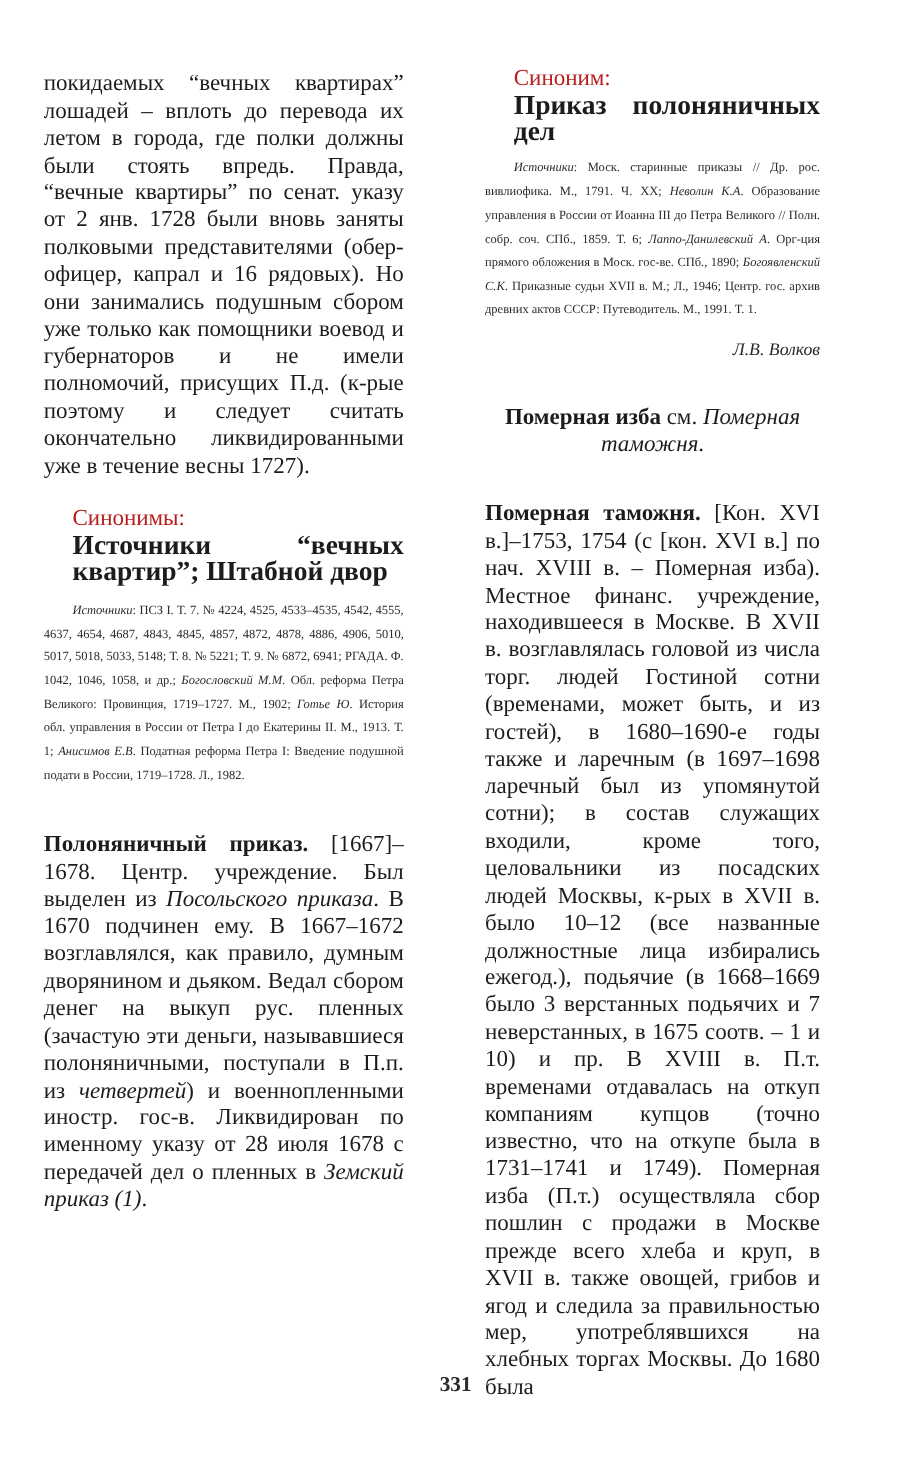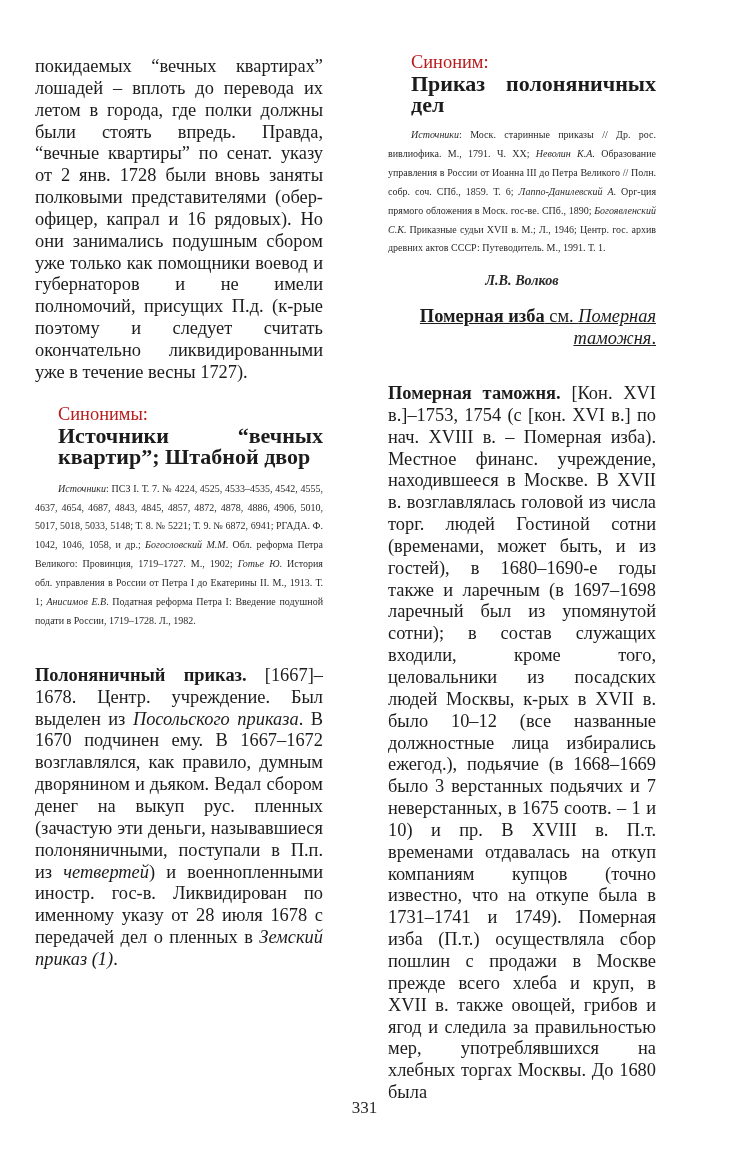--- a/index.html
+++ b/index.html
@@ -5,25 +5,25 @@
   html, body { margin: 0; padding: 0; background: #ffffff; }
   body { width: 729px; height: 1170px; position: relative; overflow: hidden;
          font-family: "Liberation Serif", "DejaVu Serif", serif; color: #1c1c1c; }
   .col { position: absolute; top: 16px; }
   .col-left { left: 35px; width: 288px; }
   .col-right { left: 388px; width: 268px; }
   .body-text { font-size: 18.4px; line-height: 21.85px; text-align: justify; margin: 0; }
   .syn-label { font-size: 18.4px; line-height: 21px; margin: 0; padding-left: 23px; color: #b91c1c; }
   .syn-value { font-size: 22px; line-height: 21px; font-weight: bold; margin: 0; padding-left: 23px; text-align: justify; }
   .sources { font-size: 10px; line-height: 18.9px; text-align: justify; margin: 0; text-indent: 23px; color: #2a2a2a; }
-  .author { font-size: 14.2px; font-style: italic; text-align: center; margin: 0; color: #2a2a2a; font-weight: bold; }
+  .author { font-size: 14.2px; font-style: italic; text-align: right; margin: 0; color: #2a2a2a; }
   .head { font-weight: bold; }
   i, .it { font-style: italic; }
   .page-num { position: absolute; top: 1098px; left: 0; width: 729px; text-align: center;
-              font-size: 17px; color: #2a2a2a; }
+              font-size: 17px; color: #2a2a2a; font-weight: bold; }
 </style>
 </head>
 <body>
 
 <div class="col col-left">
   <p class="body-text" style="margin-top:40px;">покидаемых “вечных квартирах” лошадей – вплоть до перевода их летом в города, где полки должны были стоять впредь. Правда, “вечные квартиры” по сенат. указу от 2 янв. 1728 были вновь заняты полковыми представителями (обер-офицер, капрал и 16 рядовых). Но они занимались подушным сбором уже только как помощники воевод и губернаторов и не имели полномочий, присущих П.д. (к-рые поэтому и следует считать окончательно ликвидированными уже в течение весны 1727).</p>
 
   <div style="margin-top:20px;">
     <p class="syn-label">Синонимы:</p>
     <p class="syn-value">Источники “вечных квартир”; Штабной двор</p>
@@ -44,21 +44,21 @@
     <p class="syn-label">Синоним:</p>
     <p class="syn-value">Приказ полоняничных дел</p>
   </div>
 
   <p class="sources" style="margin-top:11px;">
     <span class="it">Источники</span><span><span>: Моск. старинные приказы // Др. рос. вивлиофика. М., 1791. Ч. XX; </span><span class="it">Неволин К.А</span><span>. Образование управления в России от Иоанна III до Петра Великого // Полн. собр. соч. СПб., 1859. Т. 6; </span><span class="it">Лаппо-Данилевский А</span><span>. Орг-ция прямого обложения в Моск. гос-ве. СПб., 1890; </span><span class="it">Богоявленский С.К</span><span>. Приказные судьи XVII в. М.; Л., 1946; Центр. гос. архив древних актов СССР: Путеводитель. М., 1991. Т. 1.</span></span>
   </p>
 
   <p class="author" style="margin-top:14px;">Л.В. Волков</p>
 
-  <p class="body-text" style="margin-top:17px; text-align:right;text-decoration:underline;">
+  <p class="body-text" style="margin-top:34px; text-align:center;">
     <span class="head">Померная изба</span><span> см. </span><span class="it">Померная таможня</span><span>.</span>
   </p>
 
   <p class="body-text" style="margin-top:33px;">
     <span class="head">Померная таможня.</span><span> [Кон. XVI в.]–1753, 1754 (с [кон. XVI в.] по нач. XVIII в. – Померная изба). Местное финанс. учреждение, находившееся в Москве. В XVII в. возглавлялась головой из числа торг. людей Гостиной сотни (временами, может быть, и из гостей), в 1680–1690-е годы также и ларечным (в 1697–1698 ларечный был из упомянутой сотни); в состав служащих входили, кроме того, целовальники из посадских людей Москвы, к-рых в XVII в. было 10–12 (все названные должностные лица избирались ежегод.), подьячие (в 1668–1669 было 3 верстанных подьячих и 7 неверстанных, в 1675 соотв. – 1 и 10) и пр. В XVIII в. П.т. временами отдавалась на откуп компаниям купцов (точно известно, что на откупе была в 1731–1741 и 1749). Померная изба (П.т.) осуществляла сбор пошлин с продажи в Москве прежде всего хлеба и круп, в XVII в. также овощей, грибов и ягод и следила за правильностью мер, употреблявшихся на хлебных торгах Москвы. До 1680 была</span>
   </p>
 </div>
 
 <div class="page-num">331</div>
 

